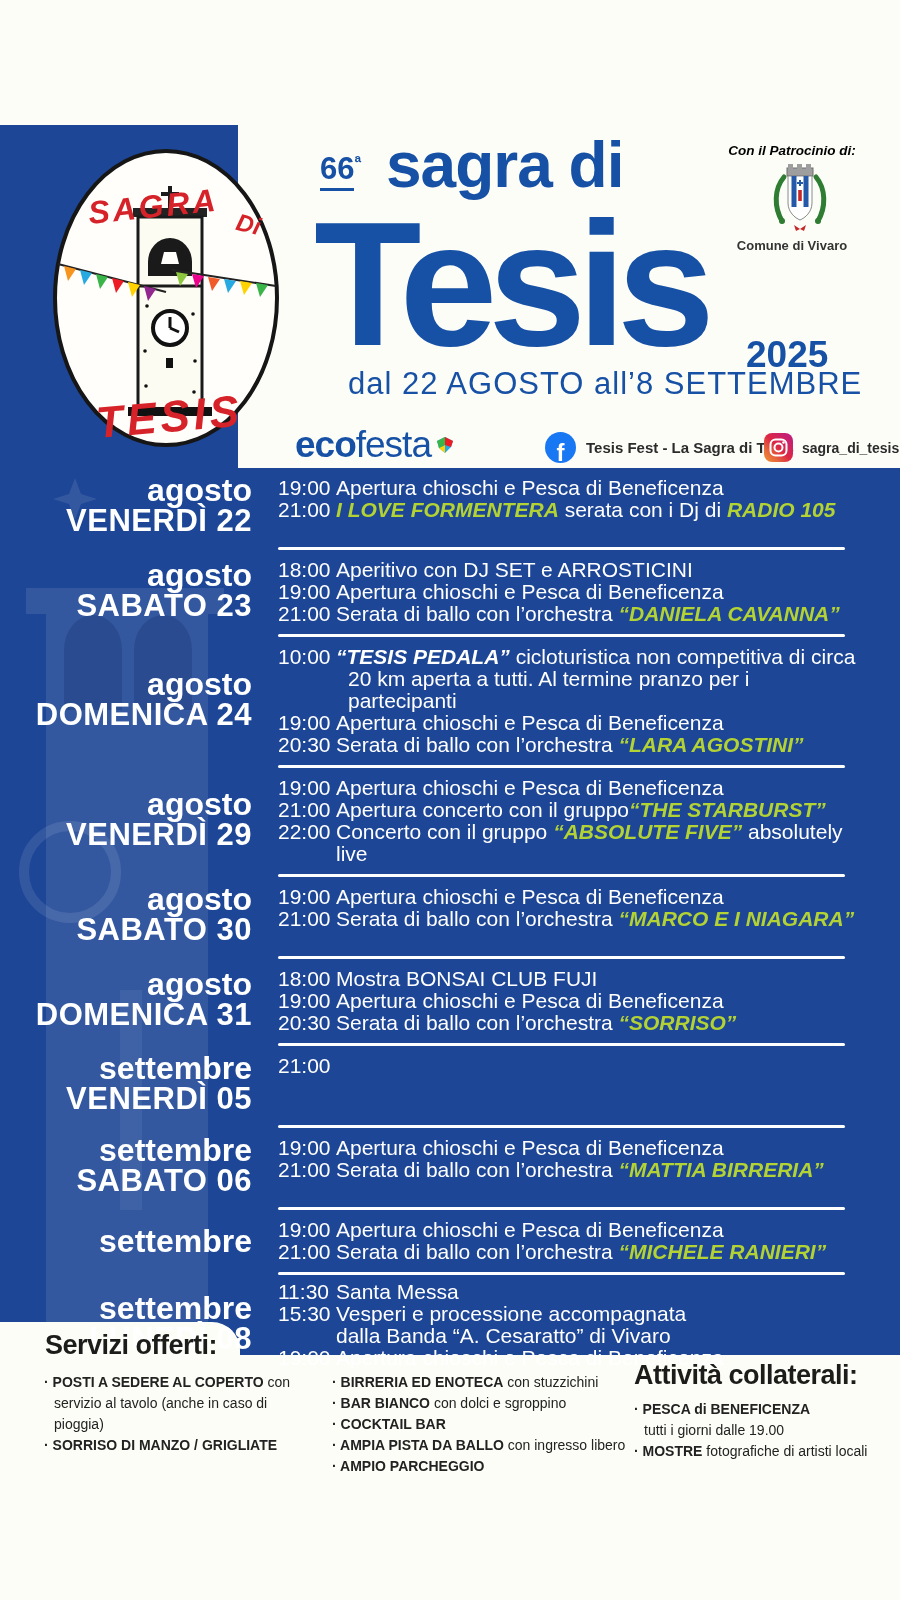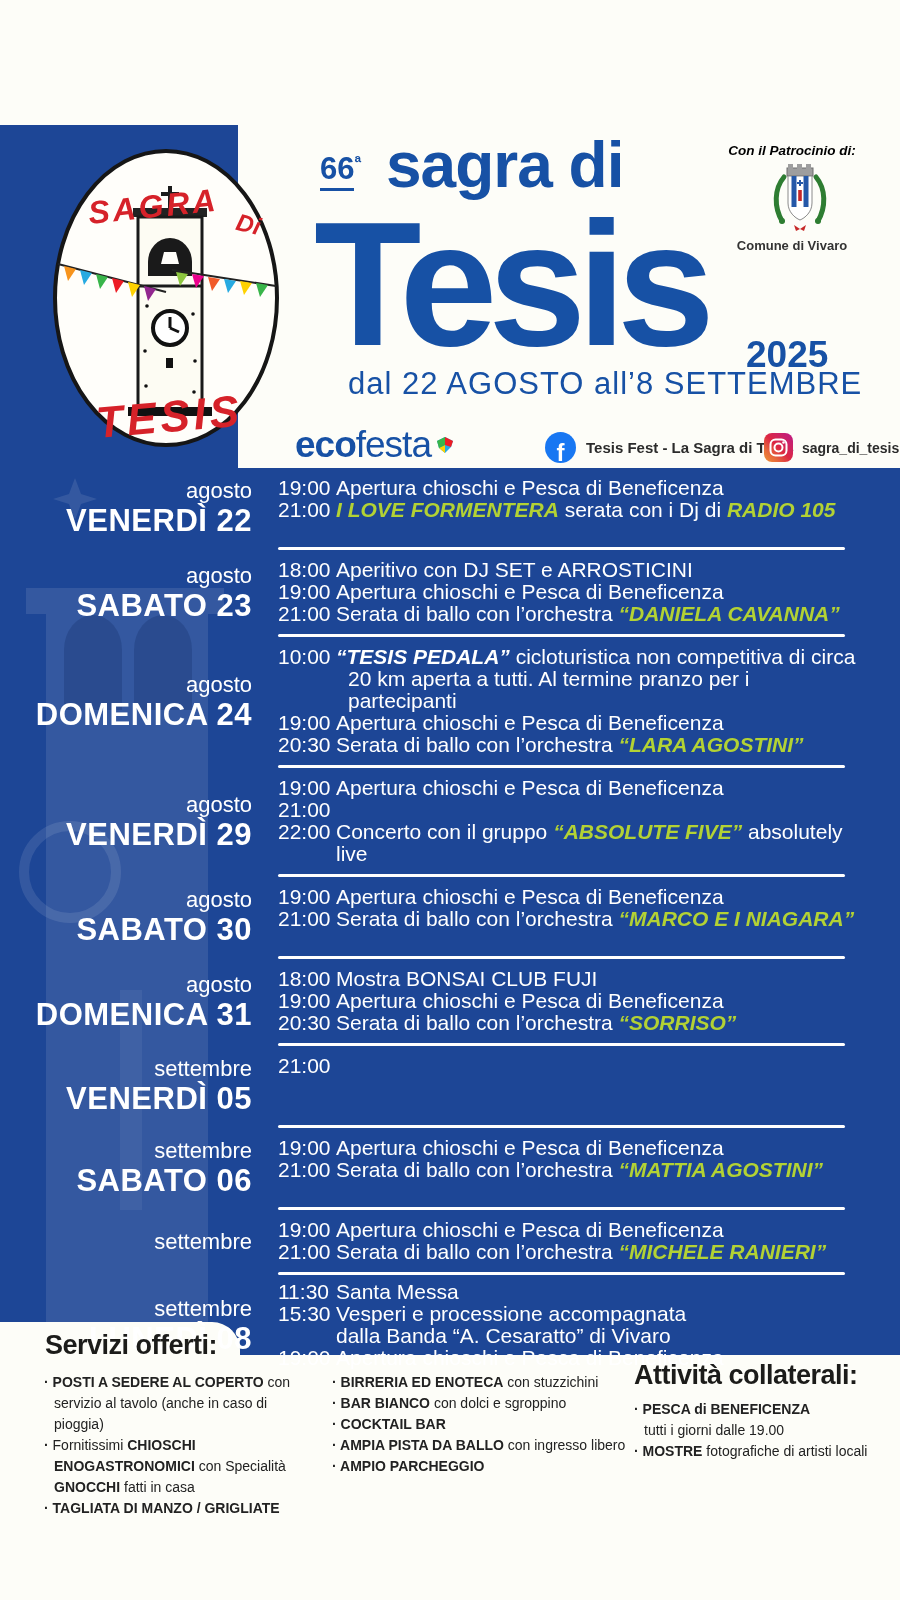--- a/index.html
+++ b/index.html
@@ -38,21 +38,21 @@
   .ig-square{width:29px;height:29px;border-radius:8px;
     background:linear-gradient(45deg,#f09433,#e6683c,#dc2743,#cc2366,#bc1888);
     display:flex;align-items:center;justify-content:center;}
   #ig-row .lbl{margin-left:9px;font-size:14px;font-weight:700;color:#2b2b2b;}
   
   #schedule{left:0;top:468px;width:900px;color:#fff;}
   .day-block{display:flex;padding:9px 0;}
   .day-block.last{padding:6px 0;}
   .date-cell{width:258px;box-sizing:border-box;display:flex;flex-direction:column;justify-content:center;
     align-items:flex-end;padding-right:6px;text-align:right;}
-  .month{font-size:22px;font-weight:400;line-height:27px;}
+  .month{font-size:32px;font-weight:700;line-height:27px;}
   .dayname{font-size:31px;font-weight:700;line-height:34px;letter-spacing:.5px;}
   .events-cell{flex:1;padding-left:20px;padding-right:40px;}
   .event{display:flex;}
   .time{width:58px;flex:none;font-size:21px;line-height:22px;}
   .etext{font-size:21px;line-height:22px;}
   .eline.ind{padding-left:12px;}
   .sep{height:3px;background:#fff;margin-left:278px;margin-right:55px;border-radius:2px;}
   .g{color:var(--green,#b3d234);font-weight:700;font-style:italic;}
   .b{font-weight:700;}
   .bi{font-weight:700;font-style:italic;}
@@ -278,20 +278,23 @@
       </div>
       <div class="events-cell">
         <div class="event">
           <div class="time">19:00</div>
           <div class="etext">
             <div class="eline"><span>Apertura chioschi e Pesca di Beneficenza</span></div>
           </div>
         </div>
         <div class="event">
           <div class="time">21:00</div>
+          <div class="etext">
+            <div class="eline"><span>Apertura concerto con il gruppo</span><span class="g">“THE STARBURST”</span></div>
+          </div>
         </div>
         <div class="event">
           <div class="time">22:00</div>
           <div class="etext">
             <div class="eline"><span>Concerto con il gruppo </span><span class="g">“ABSOLUTE FIVE”</span><span> absolutely live</span></div>
           </div>
         </div>
       </div>
     </div>
     <div class="sep"></div>
@@ -363,21 +366,21 @@
       <div class="events-cell">
         <div class="event">
           <div class="time">19:00</div>
           <div class="etext">
             <div class="eline"><span>Apertura chioschi e Pesca di Beneficenza</span></div>
           </div>
         </div>
         <div class="event">
           <div class="time">21:00</div>
           <div class="etext">
-            <div class="eline"><span>Serata di ballo con l’orchestra </span><span class="g">“MATTIA AGOSTINI”</span></div>
+            <div class="eline"><span>Serata di ballo con l’orchestra </span><span class="g">“MATTIA BIRRERIA”</span></div>
           </div>
         </div>
       </div>
     </div>
     <div class="sep"></div>
     <div class="day-block">
       <div class="date-cell">
         <div class="month">settembre</div>
       </div>
       <div class="events-cell">
@@ -421,22 +424,21 @@
             <div class="eline"><span>Apertura chioschi e Pesca di Beneficenza</span></div>
           </div>
         </div>
       </div>
     </div>
   </div>
 
 <div class="abs f-title" id="services-title">Servizi offerti:</div>
 <div class="abs f-col" id="svc-col1">
     <div class="f-item"><span class="dot">· </span><span class="b">POSTI A SEDERE AL COPERTO</span><span> con servizio al tavolo (anche in caso di pioggia)</span></div>
-    <div class="f-item"><span class="dot">· </span><span>Fornitissimi </span><span class="b">CHIOSCHI ENOGASTRONOMICI</span><span> con Specialità </span><span class="b">GNOCCHI</span><span> fatti in casa</span></div>
-    <div class="f-item"><span class="dot">· </span><span class="b">TAGLIATA DI MANZO / GRIGLIATE</span></div>
+    <div class="f-item"><span class="dot">· </span><span class="b">SORRISO DI MANZO / GRIGLIATE</span></div>
   </div>
 <div class="abs f-col" id="svc-col2">
     <div class="f-item"><span class="dot">· </span><span class="b">BIRRERIA ED ENOTECA</span><span> con stuzzichini</span></div>
     <div class="f-item"><span class="dot">· </span><span class="b">BAR BIANCO</span><span> con dolci e sgroppino</span></div>
     <div class="f-item"><span class="dot">· </span><span class="b">COCKTAIL BAR</span></div>
     <div class="f-item"><span class="dot">· </span><span class="b">AMPIA PISTA DA BALLO</span><span> con ingresso libero</span></div>
     <div class="f-item"><span class="dot">· </span><span class="b">AMPIO PARCHEGGIO</span></div>
   </div>
 <div class="abs f-title" id="activities-title">Attività collaterali:</div>
 <div class="abs f-col" id="act-col">

